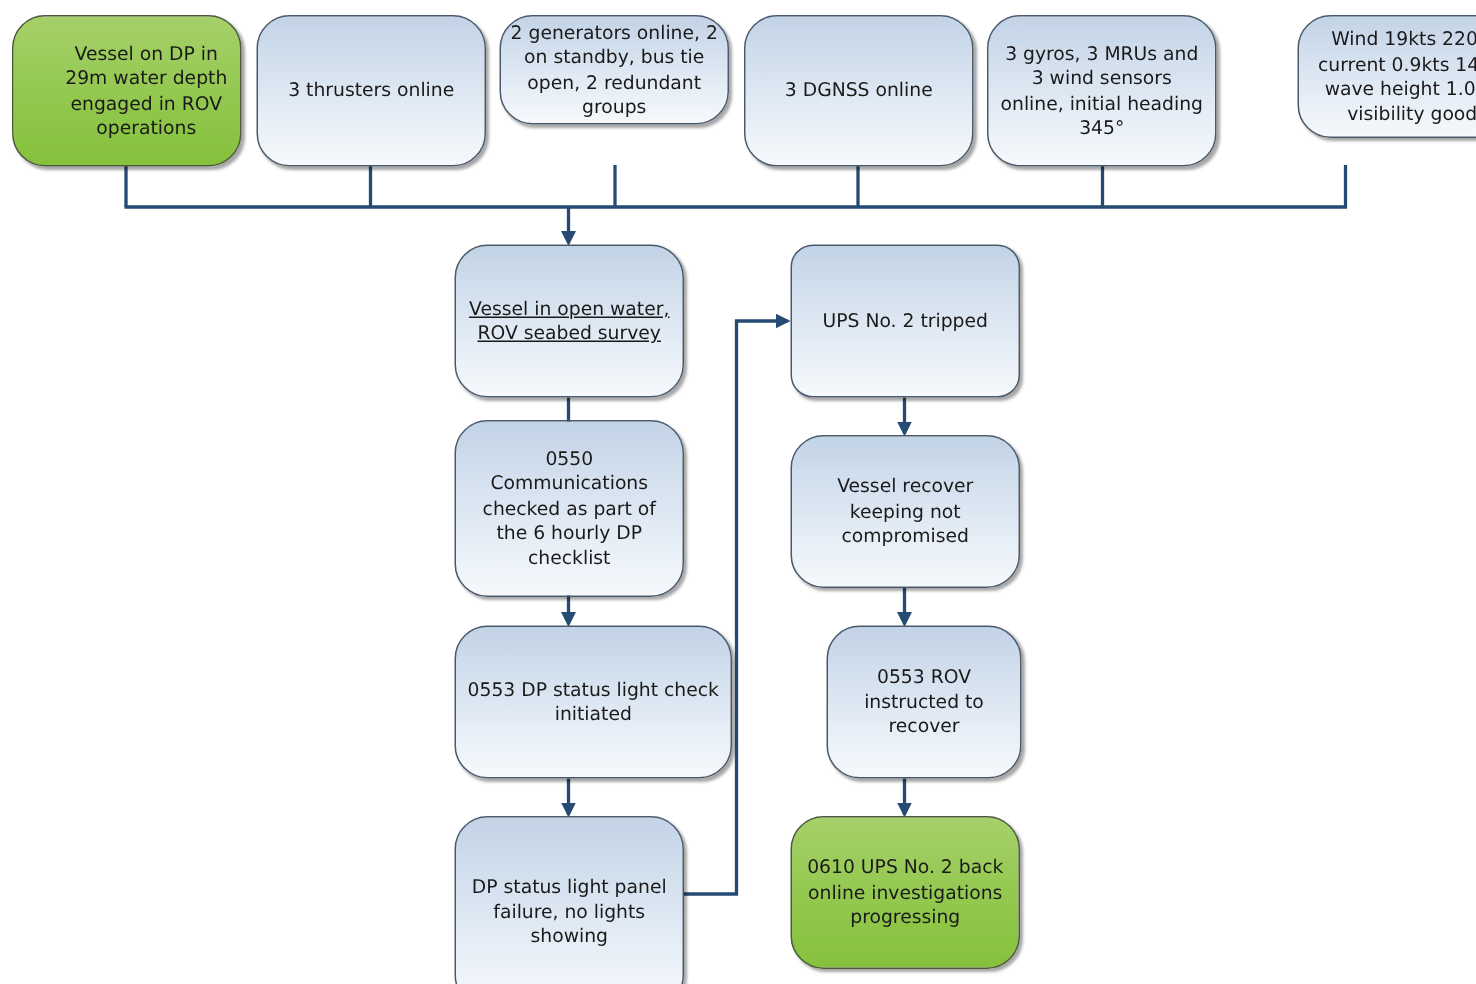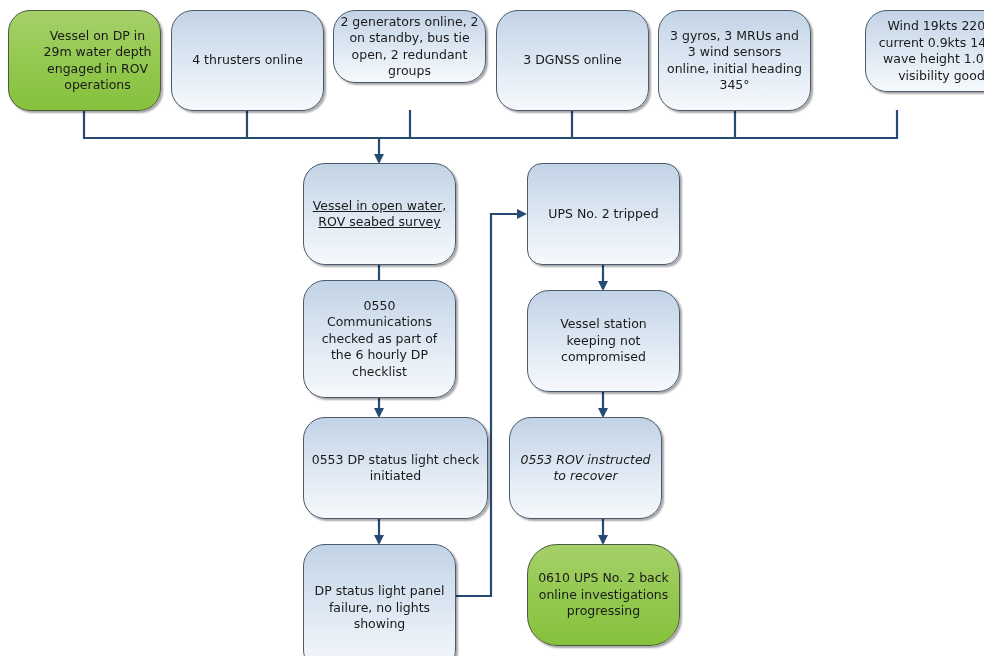--- a/index.html
+++ b/index.html
@@ -36,27 +36,27 @@
 
     <polyline points="456,596 491,596 491,214 525,214" marker-end="url(#arr)"></polyline>
 
     <line x1="603" y1="265" x2="603" y2="289" marker-end="url(#arr)"></line>
     <line x1="603" y1="392" x2="603" y2="416" marker-end="url(#arr)"></line>
     <line x1="603" y1="519" x2="603" y2="543" marker-end="url(#arr)"></line>
   </g>
 </svg>
 
 <div class="box green" style="left:8px;top:10px;width:153px;height:101px;padding-left:32px;">Vessel on DP in 29m water depth engaged in ROV operations</div>
-<div class="box blue" style="left:171px;top:10px;width:153px;height:101px;">4 thrusters online</div>
+<div class="box blue" style="left:171px;top:10px;width:153px;height:101px;">3 thrusters online</div>
 <div class="box blue" style="left:333px;top:10px;width:153px;height:73px;">2 generators online, 2 on standby, bus tie open, 2 redundant groups</div>
 <div class="box blue" style="left:496px;top:10px;width:153px;height:101px;">3 DGNSS online</div>
 <div class="box blue" style="left:658px;top:10px;width:153px;height:101px;">3 gyros, 3 MRUs and 3 wind sensors online, initial heading 345°</div>
 <div class="box blue" style="left:821px;top:10px;width:153px;height:82px;margin-left:44px;">Wind 19kts 220°, current 0.9kts 145°, wave height 1.0m, visibility good</div>
 
 <div class="box blue" style="left:303px;top:163px;width:153px;height:102px;text-decoration:underline;">Vessel in open water, ROV seabed survey</div>
 <div class="box blue" style="left:303px;top:280px;width:153px;height:118px;">0550 Communications checked as part of the 6 hourly DP checklist</div>
 <div class="box blue" style="left:303px;top:417px;width:185px;height:102px;">0553 DP status light check initiated</div>
 <div class="box blue" style="left:303px;top:544px;width:153px;height:128px;">DP status light panel failure, no lights showing</div>
 
 <div class="box blue" style="left:527px;top:163px;width:153px;height:102px;border-radius:15px;">UPS No. 2 tripped</div>
-<div class="box blue" style="left:527px;top:290px;width:153px;height:102px;">Vessel station keeping not compromised</div>
-<div class="box blue" style="left:509px;top:417px;width:153px;height:102px;font-style:italic;">0553 ROV instructed to recover</div>
-<div class="box green" style="left:527px;top:544px;width:153px;height:102px;border-radius:30px;">0610 UPS No. 2 back online investigations progressing</div>
+<div class="box blue" style="left:527px;top:290px;width:153px;height:102px;">Vessel recover keeping not compromised</div>
+<div class="box blue" style="left:551px;top:417px;width:130px;height:102px;">0553 ROV instructed to recover</div>
+<div class="box green" style="left:527px;top:544px;width:153px;height:102px;">0610 UPS No. 2 back online investigations progressing</div>
 
 </body></html>

